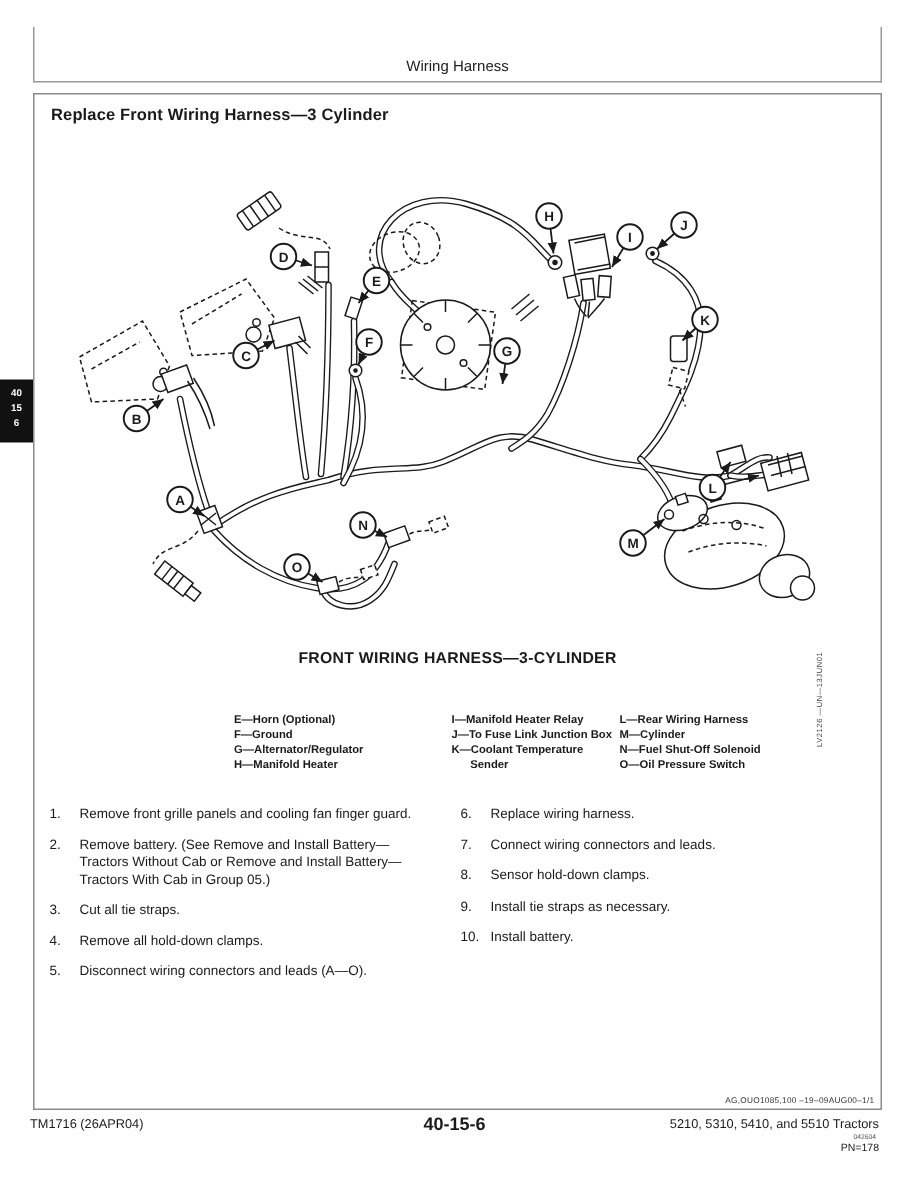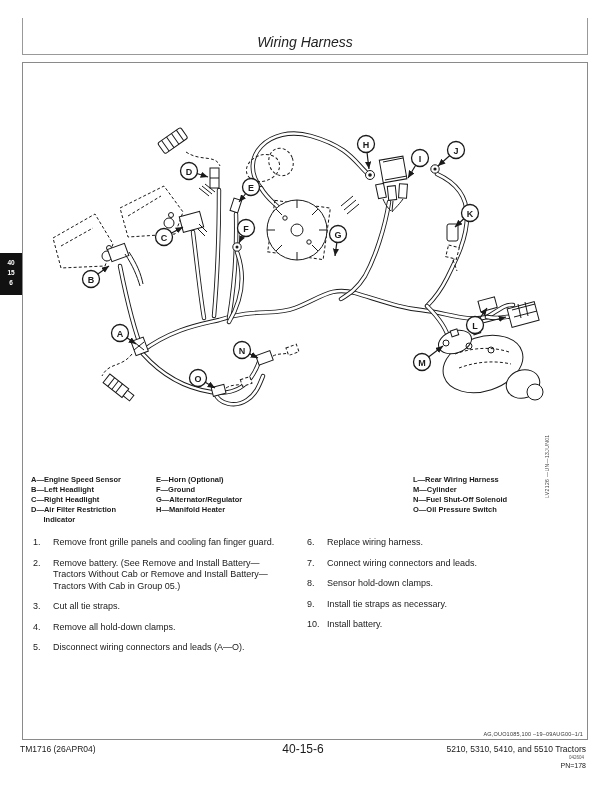--- a/index.html
+++ b/index.html
@@ -2,21 +2,21 @@
 <html><head>
 <meta charset="utf-8">
 <style>
   html,body{margin:0;padding:0;background:#fff;}
   body{width:612px;height:792px;position:relative;font-family:"Liberation Sans",sans-serif;color:#1a1a1a;overflow:hidden;}
 
   
   .run-header{position:absolute;left:22px;top:18px;width:566px;height:37px;
     border-left:1px solid #999;border-right:1px solid #999;border-bottom:1px solid #999;
     display:flex;align-items:flex-end;justify-content:center;padding-bottom:4px;box-sizing:border-box;}
-  .run-header span{font-style:italic;font-size:14px;color:#222;}
+  .run-header span{font-size:10px;color:#222;}
 
   
   .side-tab{position:absolute;left:0;top:253px;width:22px;height:42px;background:#111;
     color:#fff;font-size:6.5px;font-weight:bold;text-align:center;padding-top:5px;box-sizing:border-box;line-height:10px;}
 
   
   .main-box{position:absolute;left:22px;top:62px;width:566px;height:678px;border:1px solid #8a8a8a;box-sizing:border-box;background:#fff;}
   .section-title{position:absolute;left:11px;top:8px;font-size:11px;font-weight:bold;letter-spacing:.1px;}
 
   .figure-svg{position:absolute;left:0;top:33px;}
@@ -35,21 +35,21 @@
   .steps-left{left:10px;width:258px;} .steps-right{left:284px;width:264px;}
   .step{display:flex;margin-bottom:9px;}
   .step .n{flex:0 0 20px;}
   .step .t{flex:1;}
 
   .doc-code{position:absolute;right:4px;bottom:2px;font-size:5.5px;color:#333;letter-spacing:.2px;}
 
   
   .footer{position:absolute;left:20px;top:742px;width:566px;height:34px;font-size:8.5px;}
   .f-manual{position:absolute;left:0;top:2px;}
-  .f-page{position:absolute;left:0;top:0;width:100%;text-align:center;font-size:12px;font-weight:normal;}
+  .f-page{position:absolute;left:0;top:0;width:100%;text-align:center;font-size:12px;font-weight:bold;}
   .f-models{position:absolute;right:0;top:2px;}
   .f-stamp{position:absolute;right:2px;top:13px;font-size:4.5px;color:#555;}
   .f-pn{position:absolute;right:0;top:20px;font-size:7px;}
 
   
   .tubeO{fill:none;stroke:#1a1a1a;stroke-width:4.4;stroke-linecap:round;}
   .tubeI{fill:none;stroke:#fff;stroke-width:2.6;stroke-linecap:round;}
   .ln{fill:none;stroke:#1a1a1a;stroke-width:1;}
   .lnf{fill:#fff;stroke:#1a1a1a;stroke-width:1;}
   .dash{fill:none;stroke:#1a1a1a;stroke-width:1;stroke-dasharray:3 2.2;}
@@ -66,20 +66,21 @@
 </div>
 
 <div class="side-tab">
   <div>40</div>
   <div>15</div>
   <div>6</div>
 </div>
 
 <div class="main-box">
 
+  <div class="section-title">Replace Front Wiring Harness—3 Cylinder</div>
 
   <svg class="figure-svg" width="545" height="335" viewBox="0 0 545 335">
     <defs>
       <marker id="ah" viewBox="0 0 8 8" refX="7" refY="3" markerWidth="7" markerHeight="7" orient="auto">
         <path d="M0,0 L7,3 L0,6 Z" fill="#1a1a1a"></path>
       </marker>
     </defs>
 
     <g>
       <path class="tubeO" d="M118,256 C150,232 180,228 196,224 C232,212 252,220 272,212 C298,202 308,190 332,197 C362,206 378,212 398,214 C424,217 444,226 464,221"></path>
@@ -298,34 +299,34 @@
         <circle cx="219" cy="254" r="8.5"></circle>
         <text x="219" y="257.5">N</text>
       </g>
     <g class="callout">
         <circle cx="175" cy="282" r="8.5"></circle>
         <text x="175" y="285.5">O</text>
       </g>
   </svg>
 
   <div class="fig-id">LV2126  —UN—13JUN01</div>
+  <div class="fig-caption">FRONT WIRING HARNESS—3-CYLINDER</div>
 
   <div class="legend">
-    <div class="legend-col lc0">
-      <div class="li">A—Engine Speed Sensor</div>
-      <div class="li">B—Left Headlight</div>
-      <div class="li">C—Right Headlight</div>
-      <div class="li">D—Air Filter Restriction
-      Indicator</div>
-    </div>
     <div class="legend-col lc1">
       <div class="li">E—Horn (Optional)</div>
       <div class="li">F—Ground</div>
       <div class="li">G—Alternator/Regulator</div>
       <div class="li">H—Manifold Heater</div>
+    </div>
+    <div class="legend-col lc2">
+      <div class="li">I—Manifold Heater Relay</div>
+      <div class="li">J—To Fuse Link Junction Box</div>
+      <div class="li">K—Coolant Temperature
+      Sender</div>
     </div>
     <div class="legend-col lc3">
       <div class="li">L—Rear Wiring Harness</div>
       <div class="li">M—Cylinder</div>
       <div class="li">N—Fuel Shut-Off Solenoid</div>
       <div class="li">O—Oil Pressure Switch</div>
     </div>
   </div>
 
   <div class="steps steps-left">

